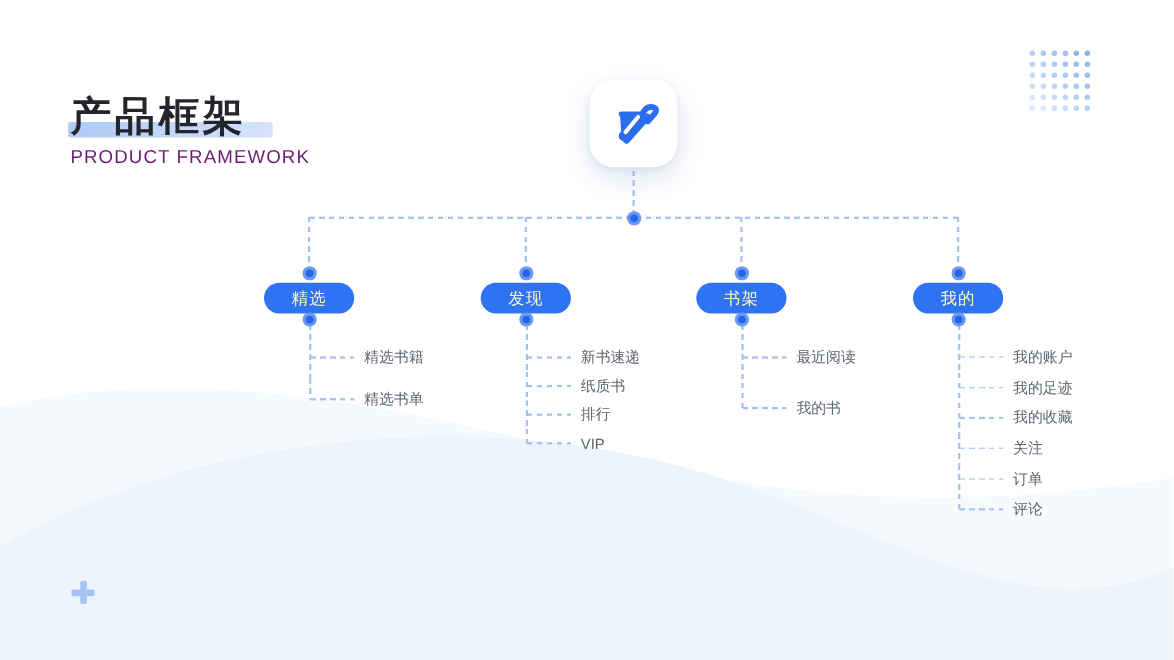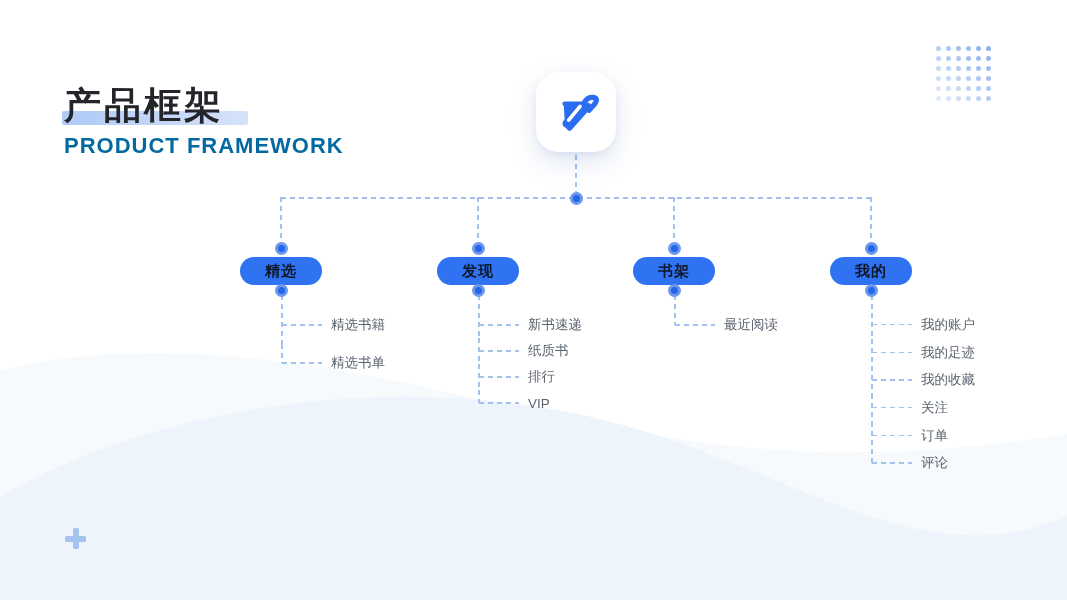--- a/index.html
+++ b/index.html
@@ -24,21 +24,21 @@
     background:linear-gradient(to right, #aecaf6, #d6e2fa);
     border-radius:2px; z-index:0;
   }
   h1.page-title {
     position:relative; z-index:1;
     font-size:37px; font-weight:700; color:#24252b; letter-spacing:3px;
     line-height:1;
   }
   .page-subtitle {
     position:relative; z-index:1; margin-top:9px;
-    font-size:22px; font-weight:700; color:#0369a1; letter-spacing:1px;
+    font-size:17px; font-weight:400; color:#701a75; letter-spacing:1px;
   }
 
   
   .logo-card {
     position:absolute; left:536px; top:72px; width:80px; height:80px;
     background:#fff; border-radius:22px; z-index:2;
     box-shadow:0 10px 26px rgba(96,126,190,.20), 0 2px 6px rgba(96,126,190,.10);
     display:flex; align-items:center; justify-content:center;
   }
 
@@ -53,22 +53,22 @@
   }
 
   
   .branch { position:absolute; top:244px; z-index:2; }
   .branch .drop   { left:-0.75px; top:-47px; height:45px; }
   .branch .dot-top    { left:-6.5px; top:-2px; }
   .branch .dot-bottom { left:-6.5px; top:40px; }
   .branch .pill {
     position:absolute; top:13px; left:0; transform:translateX(-50%);
     min-width:82px; height:28px; padding:0 18px;
-    background:var(--primary); color:#0f172a; border-radius:14.5px;
-    font-size:15px; font-weight:700; letter-spacing:1px;
+    background:var(--primary); color:#fef9c3; border-radius:14.5px;
+    font-size:15px; font-weight:400; letter-spacing:1px;
     display:flex; align-items:center; justify-content:center; white-space:nowrap;
   }
   .branch ul { position:absolute; left:0; margin:0; padding:0; list-style:none; }
   .branch li {
     position:relative; height:var(--rowH); padding-left:50px;
     display:flex; align-items:center; white-space:nowrap;
     font-size:13.5px; color:var(--item-text);
   }
   .branch li::before { 
     content:""; position:absolute; left:0; top:0; height:100%; width:1.5px;
@@ -150,20 +150,21 @@
         <li>VIP</li>
       </ul>
     </div>
     <div class="branch b3">
       <span class="dash-v drop"></span>
       <span class="dot dot-top"></span>
       <div class="pill">书架</div>
       <span class="dot dot-bottom"></span>
       <ul>
         <li>最近阅读</li>
+        <li>我的书</li>
       </ul>
     </div>
     <div class="branch b4">
       <span class="dash-v drop"></span>
       <span class="dot dot-top"></span>
       <div class="pill">我的</div>
       <span class="dot dot-bottom"></span>
       <ul>
         <li>我的账户</li>
         <li>我的足迹</li>

